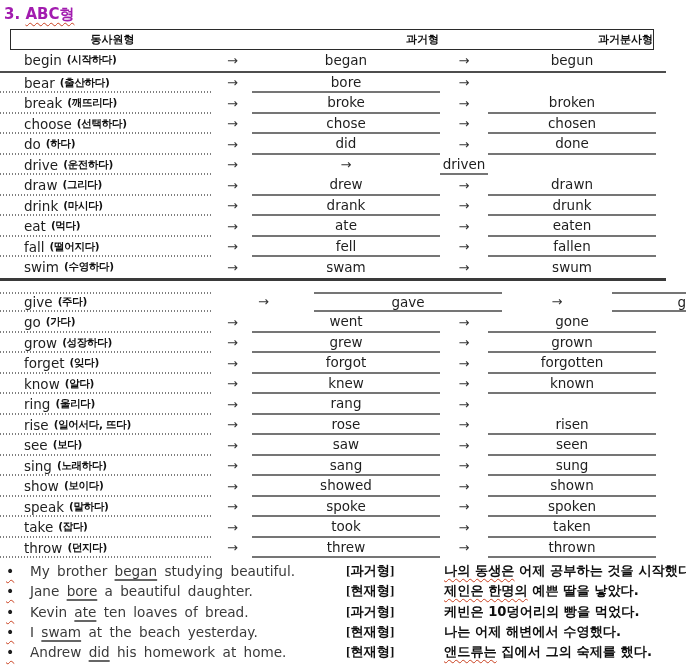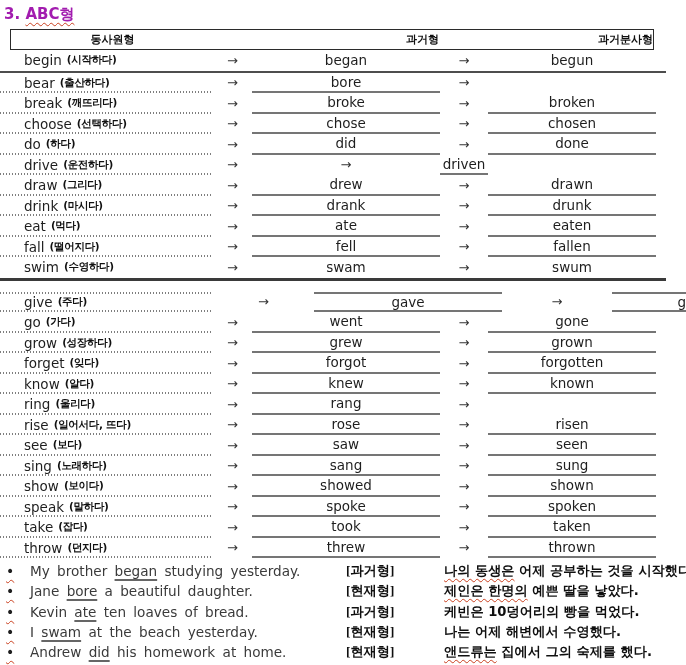--- a/index.html
+++ b/index.html
@@ -317,21 +317,21 @@
           <div class="c mid">threw</div>
           <div class="c arr">→</div>
           <div class="c end">thrown</div>
         </div>
       </div>
   </div>
 
   <div class="examples" id="examples">
       <div class="ex-row">
         <span class="bullet sp">•</span>
-        <span class="en"><span class="">My brother </span><span class="u">began</span><span class=""> studying yesterday.</span></span>
+        <span class="en"><span class="">My brother </span><span class="u">began</span><span class=""> studying beautiful.</span></span>
         <span class="tag">[과거형]</span>
         <span class="ko"><span class="sp">나의 동생은</span><span class=""> 어제 공부하는 것을 시작했다.</span></span>
       </div>
       <div class="ex-row">
         <span class="bullet sp">•</span>
         <span class="en"><span class="">Jane </span><span class="u">bore</span><span class=""> a beautiful daughter.</span></span>
         <span class="tag">[현재형]</span>
         <span class="ko"><span class="sp">제인은 한명의</span><span class=""> 예쁜 딸을 낳았다.</span></span>
       </div>
       <div class="ex-row">

